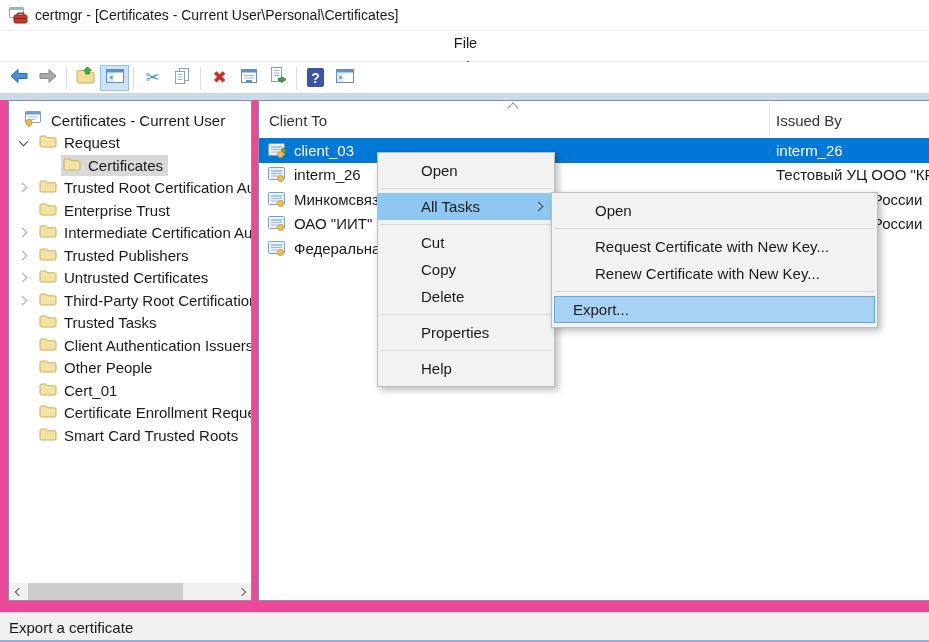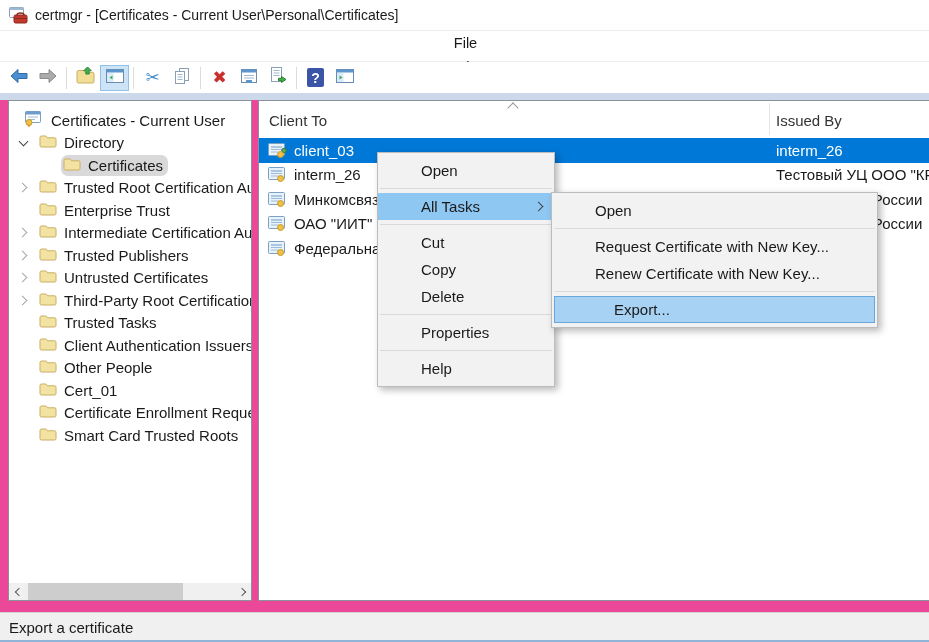--- a/index.html
+++ b/index.html
@@ -41,21 +41,21 @@
               border:1px solid #8a9199;box-sizing:border-box;overflow:hidden;}
   .tree-rows{position:absolute;top:8px;left:0;right:0;}
   .t-row{height:22.5px;display:flex;align-items:center;font-size:15px;white-space:nowrap;cursor:default;}
   .chev-cell{width:28px;display:flex;align-items:center;justify-content:center;flex:0 0 28px;}
   .ind2{padding-left:24px;}
   .chev-c{width:6px;height:6px;border-right:1.5px solid #a6a6a6;border-top:1.5px solid #a6a6a6;
           transform:rotate(45deg);margin-right:2px;}
   .chev-e{width:6px;height:6px;border-right:1.5px solid #444;border-bottom:1.5px solid #444;
           transform:rotate(45deg);margin-bottom:3px;}
   .t-body{display:flex;align-items:center;height:21px;padding:0 5px 0 2px;}
-  .t-body.selected{background:#d9d9d9;border-radius:7px;}
+  .t-body.selected{background:#d9d9d9;}
   .t-body .t-label{margin-left:7px;}
   .t-root{padding-left:14px;}
   .t-root .t-label{margin-left:8px;}
 
   
   .tree-hscroll{position:absolute;bottom:0;left:0;right:0;height:17px;background:#f0f0f0;
                 display:flex;align-items:center;}
   .hs-arrow{width:17px;height:17px;display:flex;align-items:center;justify-content:center;flex:0 0 17px;}
   .hs-left{width:5px;height:5px;border-left:1.5px solid #5a5a5a;border-bottom:1.5px solid #5a5a5a;transform:rotate(45deg);margin-left:2px;}
   .hs-right{width:5px;height:5px;border-right:1.5px solid #5a5a5a;border-top:1.5px solid #5a5a5a;transform:rotate(45deg);margin-right:2px;}
@@ -80,21 +80,21 @@
   .l-row .cell-by{position:absolute;left:517px;}
   .l-row.selected{background:#0078d7;color:#fff;}
 
   
   .menu{position:absolute;background:#f2f2f2;border:1px solid #bcbcbc;
         box-shadow:3px 3px 7px rgba(0,0,0,0.28);padding:4px 0;box-sizing:border-box;font-size:15px;}
   .ctx-menu{left:377px;top:59px;width:178px;z-index:5;}
   .sub-menu{left:551px;top:99px;width:327px;z-index:6;}
   .m-item{height:27px;display:flex;align-items:center;padding-left:43px;position:relative;cursor:default;}
   .m-item.hl{background:#8fc7f3;}
-  .m-item.hl2{background:#a7d2f4;border:1px solid #67a7dc;margin:0 2px;height:25px;padding-left:59px;}
+  .m-item.hl2{background:#a7d2f4;border:1px solid #67a7dc;margin:0 2px;height:25px;padding-left:18px;}
   .m-sep{height:1px;background:#dadada;margin:4px 2px;}
   .m-arrow{position:absolute;right:12px;width:6px;height:6px;border-right:1.5px solid #444;
            border-top:1.5px solid #444;transform:rotate(45deg);}
 
   
   .statusbar{position:absolute;top:612px;left:0;right:0;height:30px;background:#f0f0f0;
              border-top:1px solid #d4d4d4;display:flex;align-items:center;padding-left:9px;
              font-size:15px;box-sizing:border-box;}
   .bottom-edge{position:absolute;bottom:0;left:0;right:0;height:2px;background:#8fb4d8;}
 </style>
@@ -237,21 +237,21 @@
         <div class="t-row">
           <span class="chev-cell">
               <span class="chev-e"></span>
             </span>
           <span class="t-body">
             <span>
               <svg width="18" height="14" viewBox="0 0 18 14">
                   <path d="M1 3.5 Q1 2 2.5 2 L6.5 2 Q7.5 2 8 3 L8.5 3.8 L15.5 3.8 Q17 3.8 17 5.3 L17 11.5 Q17 13 15.5 13 L2.5 13 Q1 13 1 11.5 Z" fill="#f3e3a2" stroke="#c9ad62"></path>
                 </svg>
             </span>
-            <span class="t-label">Directory</span>
+            <span class="t-label">Request</span>
           </span>
         </div>
 
         <div class="t-row ind2">
           <span class="chev-cell"></span>
           <span class="t-body selected">
             <span>
               <svg width="18" height="14" viewBox="0 0 18 14">
                   <path d="M1 3.5 Q1 2 2.5 2 L6.5 2 Q7.5 2 8 3 L8.5 3.8 L15.5 3.8 Q17 3.8 17 5.3 L17 11.5 Q17 13 15.5 13 L2.5 13 Q1 13 1 11.5 Z" fill="#f3e3a2" stroke="#c9ad62"></path>
                 </svg>

